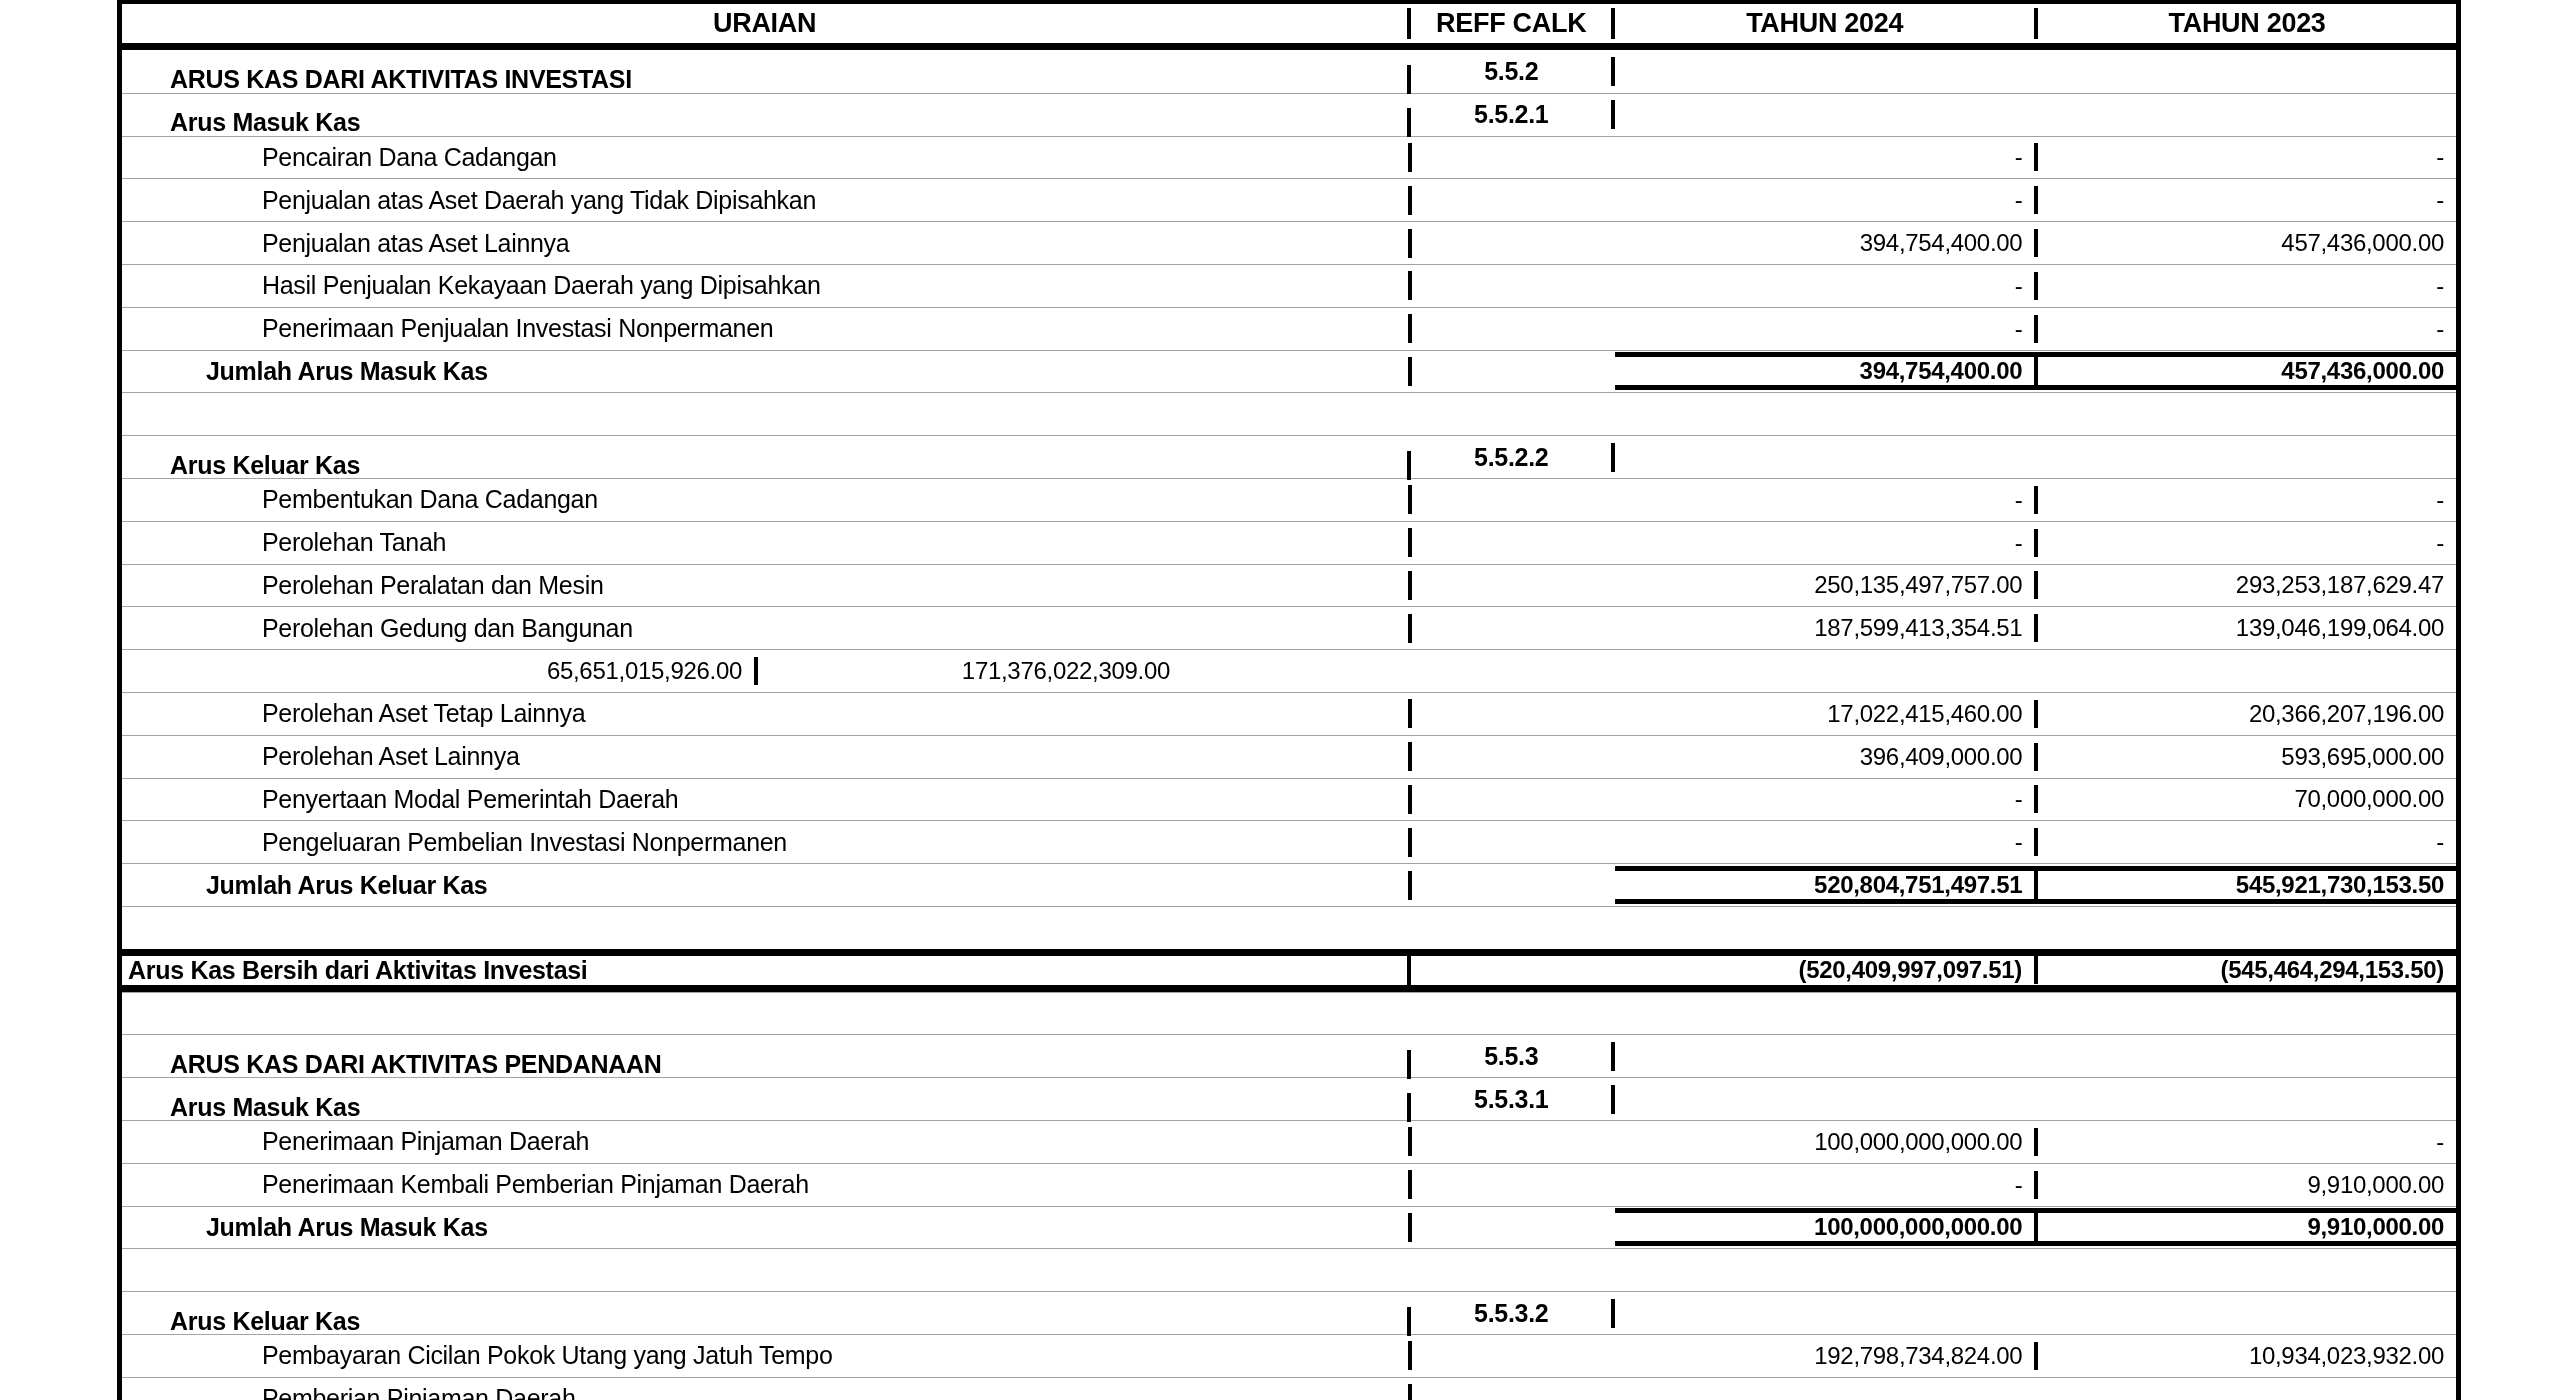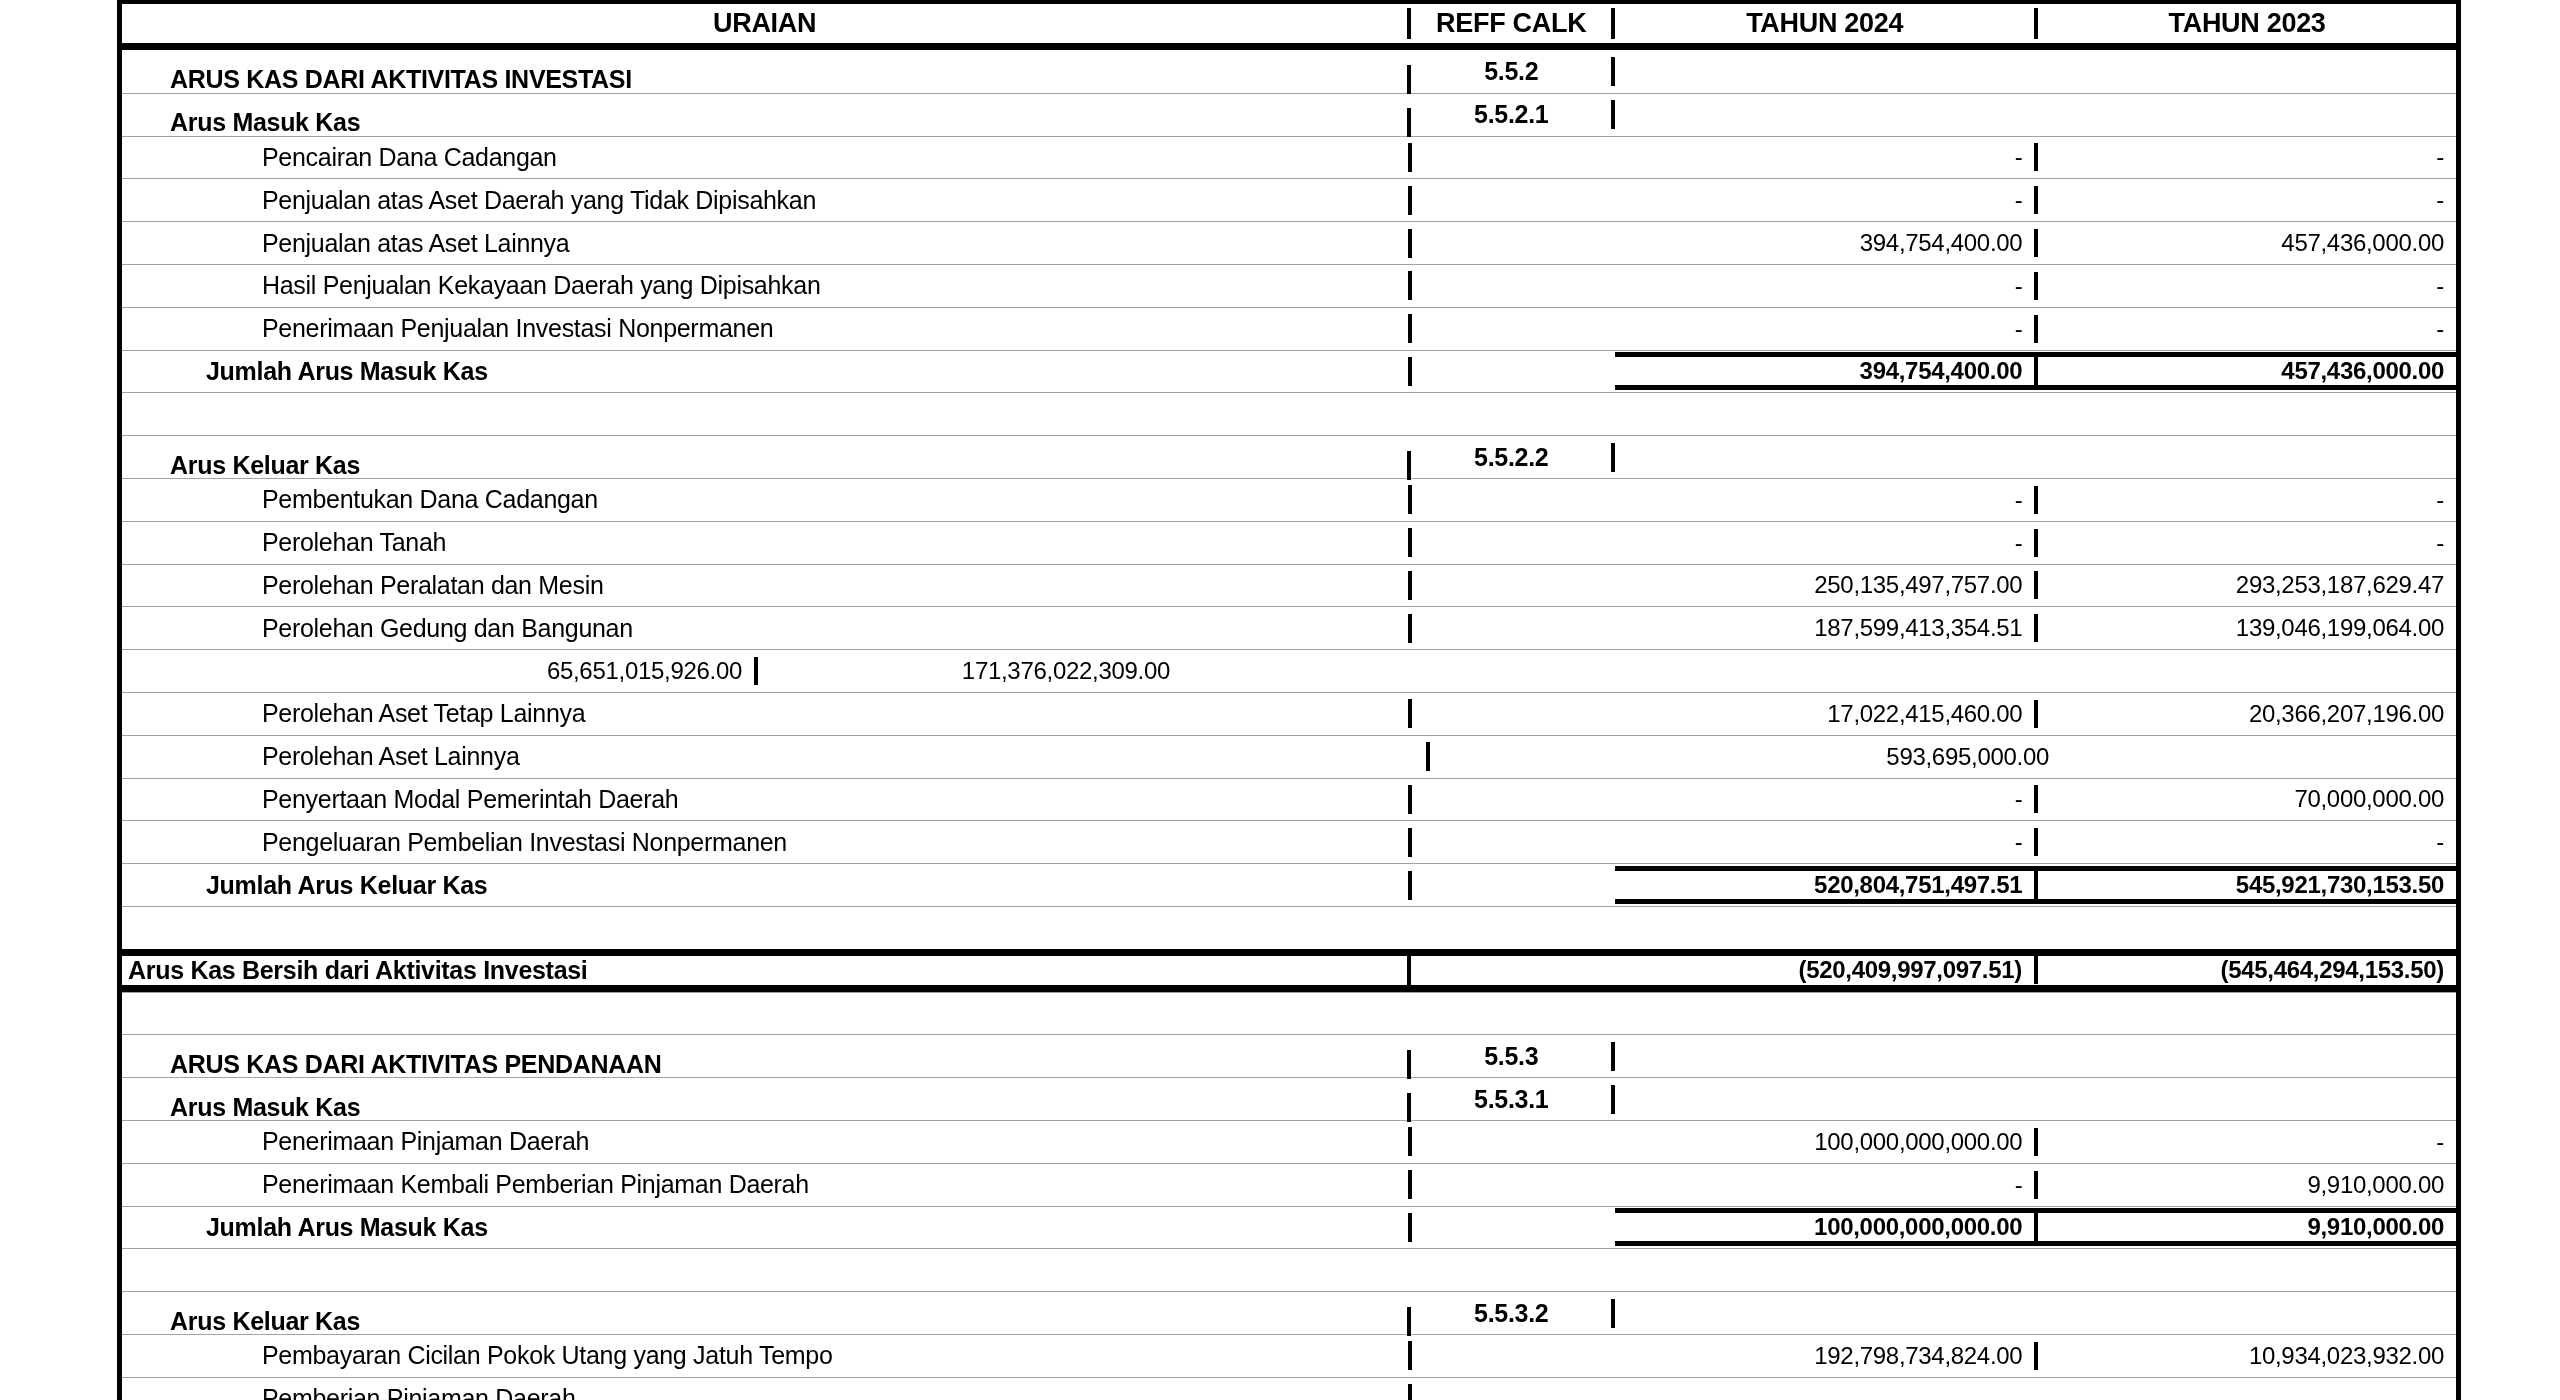--- a/index.html
+++ b/index.html
@@ -178,20 +178,21 @@
       <div class="row detail">
         <div class="cell c-uraian">Perolehan Aset Tetap Lainnya</div>
         <div class="cell c-reff"></div>
         <div class="cell c-2024">17,022,415,460.00</div>
         <div class="cell c-2023">20,366,207,196.00</div>
       </div>
 
       <div class="row detail">
         <div class="cell c-uraian">Perolehan Aset Lainnya</div>
         <div class="cell c-reff"></div>
+        <div class="cell c-2024">396,409,000.00</div>
         <div class="cell c-2023">593,695,000.00</div>
       </div>
 
       <div class="row detail">
         <div class="cell c-uraian">Penyertaan Modal Pemerintah Daerah</div>
         <div class="cell c-reff"></div>
         <div class="cell c-2024">-</div>
         <div class="cell c-2023">70,000,000.00</div>
       </div>
 

